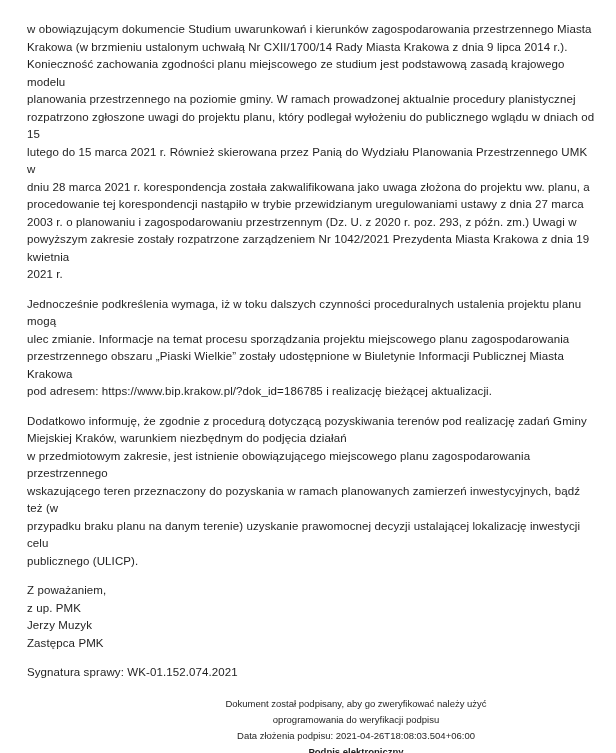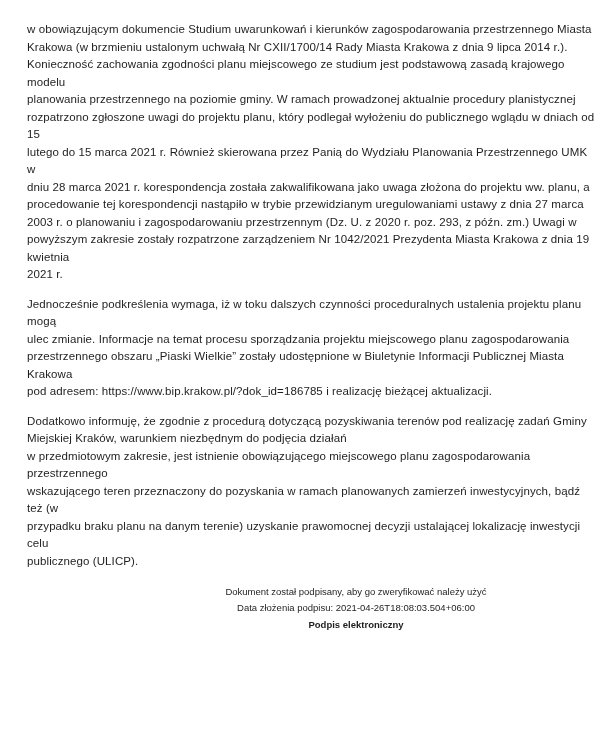--- a/index.html
+++ b/index.html
@@ -70,21 +70,27 @@
 przestrzennego obszaru „Piaski Wielkie” zostały udostępnione w Biuletynie Informacji Publicznej Miasta Krakowa
 pod adresem: </span><span class="url-text">https://www.bip.krakow.pl/?dok_id=186785</span><span class="url-text"> i realizację bieżącej aktualizacji.</span></p>
 
   <p class="body-text">Dodatkowo informuję, że zgodnie z procedurą dotyczącą pozyskiwania terenów pod realizację zadań Gminy
 Miejskiej Kraków, warunkiem niezbędnym do podjęcia działań
 w przedmiotowym zakresie, jest istnienie obowiązującego miejscowego planu zagospodarowania przestrzennego
 wskazującego teren przeznaczony do pozyskania w ramach planowanych zamierzeń inwestycyjnych, bądź też (w
 przypadku braku planu na danym terenie) uzyskanie prawomocnej decyzji ustalającej lokalizację inwestycji celu
 publicznego (ULICP).</p>
 
+  <p class="body-text">Z poważaniem,
+z up. PMK
+Jerzy Muzyk
+Zastępca PMK</p>
 
+  <p class="body-text">Sygnatura sprawy: WK-01.152.074.2021</p>
 
   <div class="sig-box">
     <div class="sig-line">Dokument został podpisany, aby go zweryfikować należy użyć</div>
+    <div class="sig-line">oprogramowania do weryfikacji podpisu</div>
     <div class="sig-line">Data złożenia podpisu: 2021-04-26T18:08:03.504+06:00</div>
     <div class="sig-line sig-title">Podpis elektroniczny</div>
   </div>
 
 </main>
 
 </body></html>

